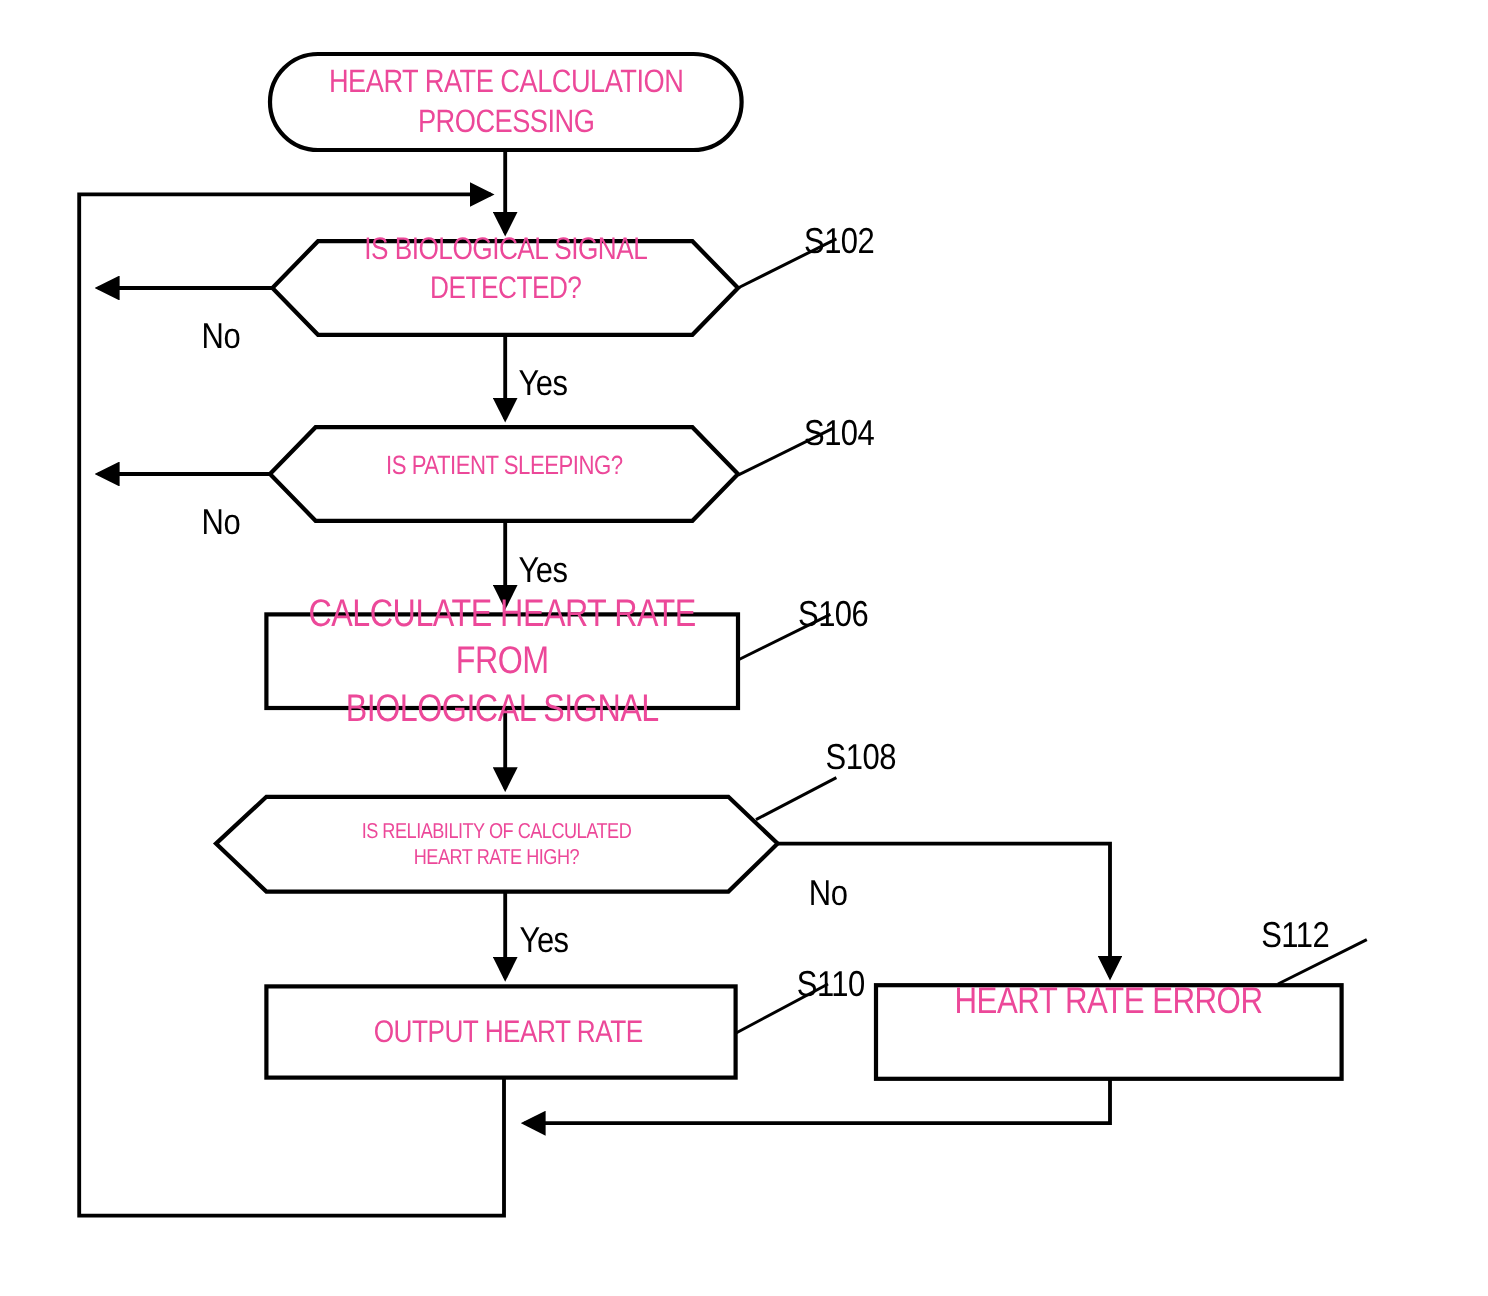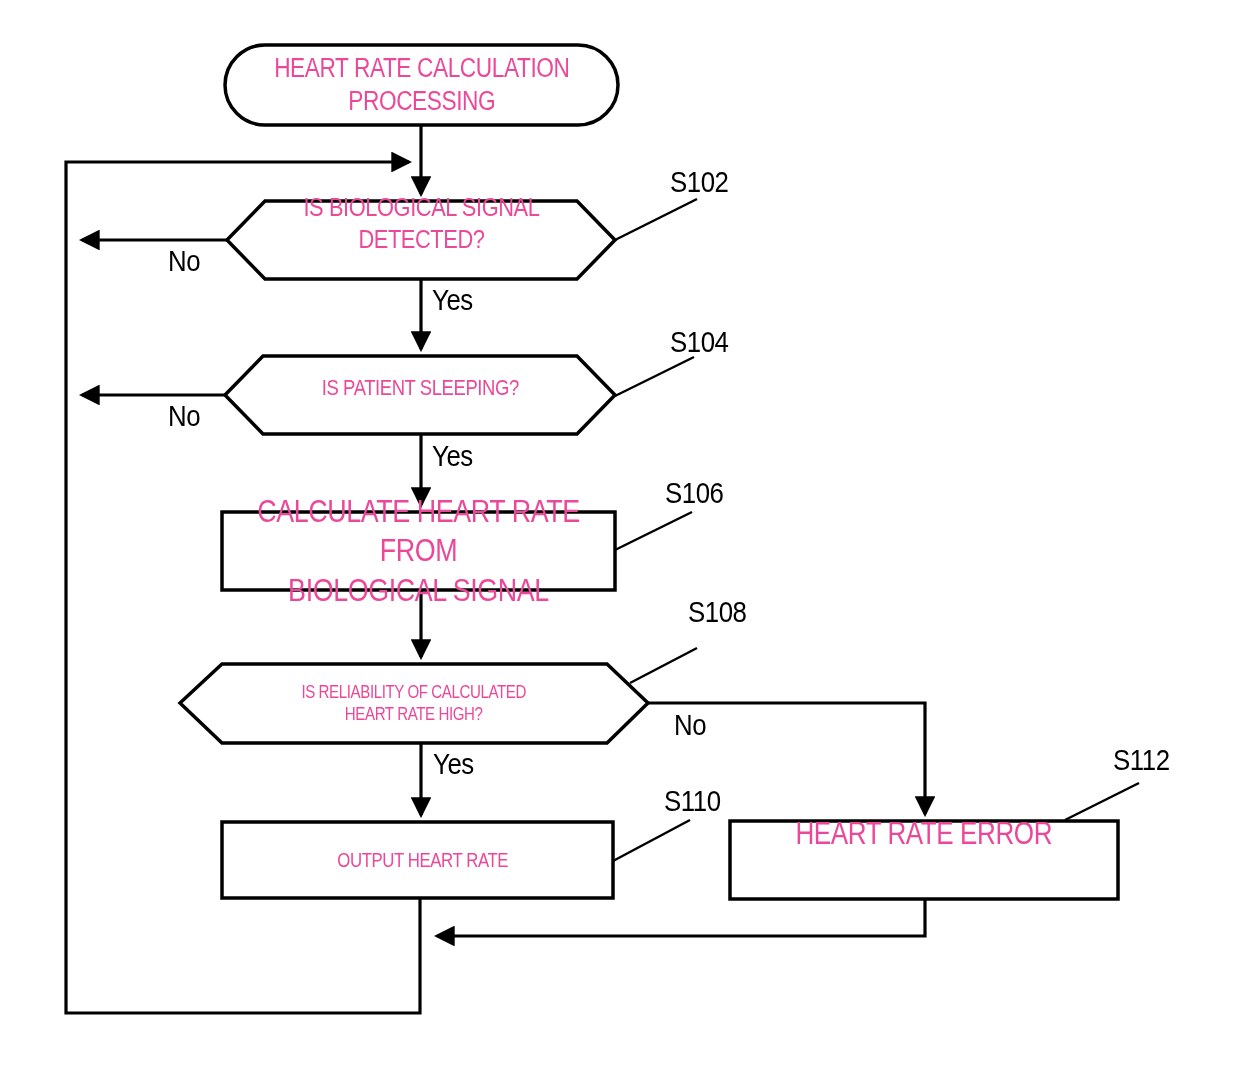--- a/index.html
+++ b/index.html
@@ -36,20 +36,21 @@
     transform: scaleX(.84);
     transform-origin: 50% 50%;
     letter-spacing: -0.5px;
   }
   
   .lbl {
     position: absolute;
     line-height: 1;
     color: #000;
     font-size: 30px;
+    margin-top: 20px;
   }
   .lbl > span {
     display: inline-block;
     white-space: nowrap;
     transform: scaleX(.86);
     transform-origin: 0 50%;
     letter-spacing: -0.5px;
   }
 </style>
 </head>
@@ -114,21 +115,21 @@
   <div class="t" style="left:222px;top:512px;width:393px;height:78px;font-size:32px">
     <span>CALCULATE HEART RATE FROM
 BIOLOGICAL SIGNAL</span>
   </div>
 
   <div class="t" style="left:180px;top:664px;width:468px;height:79px;font-size:18px">
     <span>IS RELIABILITY OF CALCULATED
 HEART RATE HIGH?</span>
   </div>
 
-  <div class="t" style="left:222px;top:822px;width:402px;height:76px;font-size:20px">
+  <div class="t" style="left:222px;top:822px;width:402px;height:76px;font-size:26px">
     <span>OUTPUT HEART RATE</span>
   </div>
 
   <div class="t" style="left:730px;top:795px;width:388px;height:78px;font-size:31px">
     <span>HEART RATE ERROR</span>
   </div>
 
   <div class="lbl" style="left:670px;top:167px">
     <span>S102</span>
   </div>
@@ -137,21 +138,21 @@
   </div>
   <div class="lbl" style="left:665px;top:478px">
     <span>S106</span>
   </div>
   <div class="lbl" style="left:688px;top:597px">
     <span>S108</span>
   </div>
   <div class="lbl" style="left:664px;top:786px">
     <span>S110</span>
   </div>
-  <div class="lbl" style="left:1113px;top:745px">
+  <div class="lbl" style="left:1051px;top:745px">
     <span>S112</span>
   </div>
 
   <div class="lbl" style="left:168px;top:246px">
     <span>No</span>
   </div>
   <div class="lbl" style="left:432px;top:285px">
     <span>Yes</span>
   </div>
   <div class="lbl" style="left:168px;top:401px">

